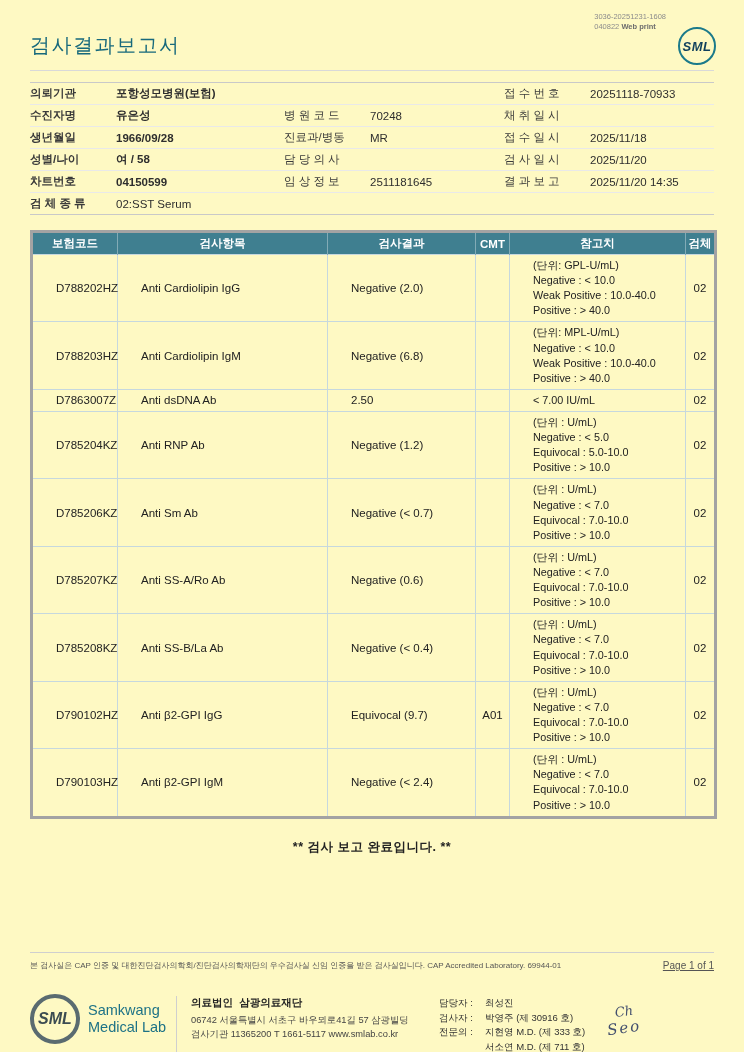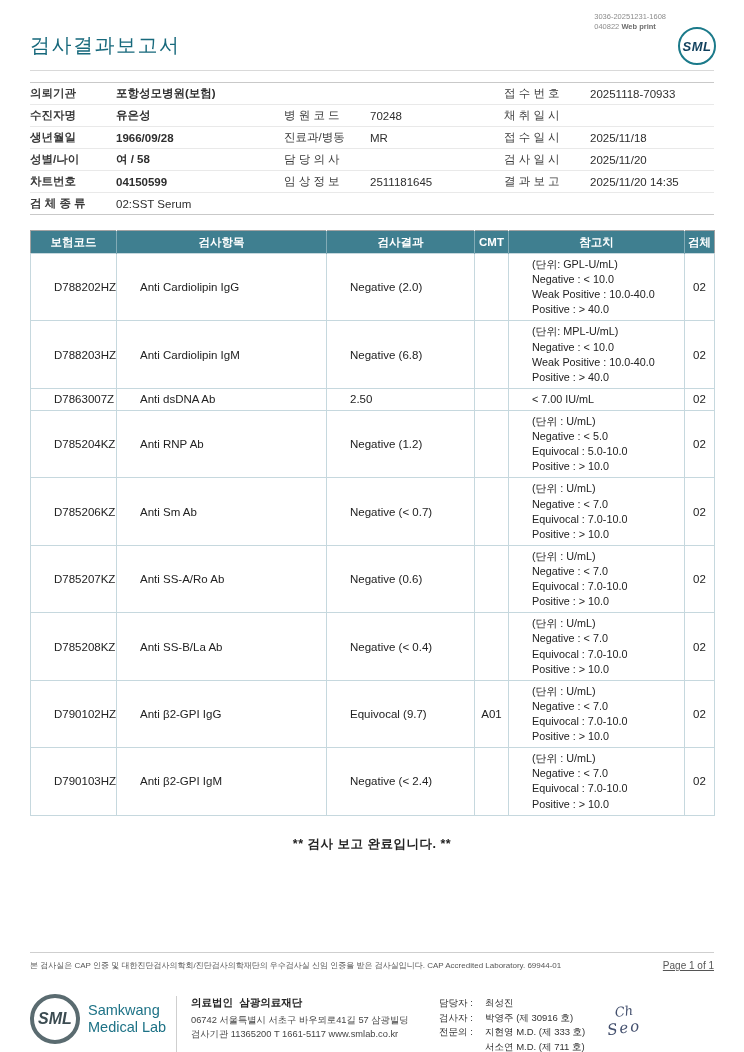--- a/index.html
+++ b/index.html
@@ -1,18 +1,18 @@
 <!DOCTYPE html>
 <html><head>
 <meta charset="utf-8">
 <style>
   * { margin:0; padding:0; box-sizing:border-box; }
   html,body { background:#e9e9e9; }
   body { font-family:"Liberation Sans","DejaVu Sans",sans-serif; color:#333; }
-  .page { position:relative; width:744px; height:1052px; background:#ffffff; margin:0 auto; overflow:hidden; }
+  .page { position:relative; width:744px; height:1052px; background:#fef9c3; margin:0 auto; overflow:hidden; }
   .content { padding:0 30px; }
 
   
   .print-code { position:absolute; top:12px; right:78px; font-size:7.5px; color:#8c8c8c; line-height:1.35; text-align:left; }
   .print-code .wp { font-weight:bold; color:#6c6c6c; }
   .logo-small { position:absolute; top:27px; right:28px; width:38px; height:38px; border:2.5px solid #1b7a8a; border-radius:50%;
                 display:flex; align-items:center; justify-content:center; }
   .logo-small .logo-text { font-style:italic; font-weight:bold; font-size:13px; color:#0f3f5c; letter-spacing:.5px; }
 
   .title { padding-top:32px; font-size:20px; font-weight:normal; color:#17697c; letter-spacing:1.5px; }
@@ -21,21 +21,21 @@
   
   .info-table { width:100%; border-collapse:collapse; table-layout:fixed; margin-top:11px;
                 border-top:1px solid #c9c9c9; border-bottom:1px solid #c9c9c9; }
   .info-table td { height:22px; font-size:11.5px; border-bottom:1px solid #e9e9e9; vertical-align:middle; color:#2e2e2e; padding-right:4px; }
   .info-table tr:last-child td { border-bottom:none; }
   .info-table td.info-label { color:#3a3a3a; }
   .info-table tr td:first-child { font-weight:bold;margin-top:36px; }
   .info-table td.bold { font-weight:bold; }
 
   
-  .results { width:100%; border-collapse:collapse; table-layout:fixed; margin-top:15px; border:1px solid #a3a3a3; }
+  .results { width:100%; border-collapse:collapse; table-layout:fixed; margin-top:15px; border:3px solid #a3a3a3; }
   .results th { background:#3f7f90; color:#ffffff; font-size:11.5px; font-weight:bold; height:23px;
                 text-align:center; border-right:1px solid rgba(255,255,255,.35); }
   .results th:last-child { border-right:none; }
   .results td { font-size:11.5px; color:#222; border:1px solid #c6d8de; padding:3px 23px; vertical-align:middle; }
   .results td.c-cmt, .results td.c-spec { text-align:center; padding:3px 2px; }
   .ref-line { font-size:10.8px; line-height:1.4; color:#222; }
 
   .footnote { margin-top:7px; font-size:10.5px; color:#6a6a6a; }
   .complete { margin-top:20px; text-align:center; font-size:12.5px; font-weight:bold; color:#222; letter-spacing:.5px; }
 

